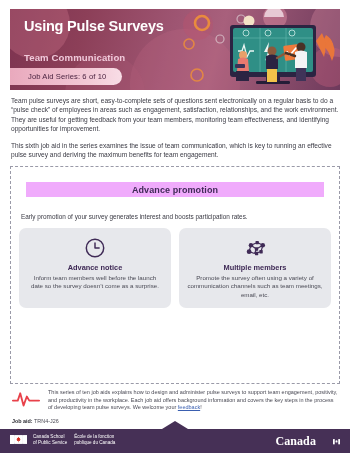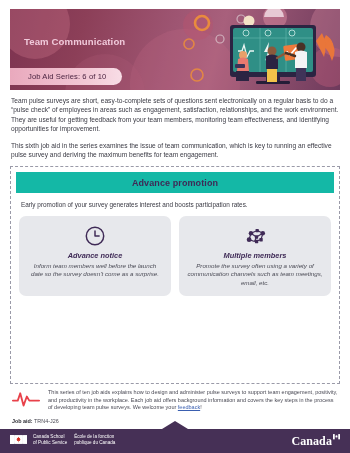--- a/index.html
+++ b/index.html
@@ -46,33 +46,33 @@
   .copy p{margin:0 0 7px 0;font-size:6.6px;line-height:9.4px;color:#3a3a44;}
   .copy p:last-child{margin-bottom:0;}
 
   
   .section{
     position:absolute;left:10px;top:166px;width:330px;height:218px;
     border:1px dashed #9a9aa8;box-sizing:border-box;
     background:#ffffff;
   }
   .section-head{
-    margin:5px;height:21px;background:#14b8a6;
+    margin:15px;height:15px;background:#f0abfc;
     display:flex;align-items:center;justify-content:center;
   }
   .section-head-label{
     color:#3f2a56;font-size:9px;font-weight:bold;letter-spacing:.1px;
   }
   .section-intro{
     margin:7px 10px 0 10px;font-size:6.4px;color:#3a3a44;line-height:9px;
   }
 
   .cards{
     margin:7px 8px 0 8px;
-    display:grid;grid-template-columns:1fr 1fr;gap:7px 8px;font-style:italic;
+    display:grid;grid-template-columns:1fr 1fr;gap:7px 8px;
   }
   .card{
     background:#e7e8ec;border-radius:7px;
     padding:8px 8px 9px 8px;
     display:flex;flex-direction:column;align-items:center;
     min-height:73px;box-sizing:border-box;
   }
   .card-icon{height:24px;display:flex;align-items:center;justify-content:center;margin-bottom:3px;}
   .card-title{
     color:#3f2a56;font-size:7.4px;font-weight:bold;margin-bottom:2px;text-align:center;
@@ -108,21 +108,21 @@
   }
   .wordmark-left{
     position:absolute;left:10px;top:5px;display:flex;align-items:center;gap:6px;
   }
   .flag{width:17px;height:9px;flex:0 0 auto;}
   .dept{display:flex;gap:7px;}
   .dept div{color:#ffffff;font-size:4.6px;line-height:5.6px;}
   .canada-word{
     position:absolute;right:10px;top:5px;color:#ffffff;
     font-family:"Liberation Serif", serif;font-size:12px;font-weight:bold;letter-spacing:.1px;
-    display:flex;align-items:flex-start;
+    display:flex;align-items:center;gap:16px;
   }
 </style>
 </head>
 <body>
 
 <div class="page">
 
   <div class="hero">
     <div class="hero-blob hb1"></div>
     <div class="hero-blob hb2"></div>
@@ -199,20 +199,21 @@
 
       <g>
         <circle cx="121" cy="38" r="4.5" fill="#4a3226"></circle>
         <path d="M115 43 q6 -3 12 0 l0 16 h-12 z" fill="#f4f4f6"></path>
         <rect x="116" y="59" width="10" height="13" fill="#3f3358"></rect>
         <path d="M115 47 l-9 -3" stroke="#4a3226" stroke-width="2.4" fill="none" stroke-linecap="round"></path>
       </g>
     </svg>
 
     <div class="hero-text">
+      <div class="hero-title">Using Pulse Surveys</div>
       <div class="hero-sub">Team Communication</div>
     </div>
 
     <div class="badge">Job Aid Series: 6 of 10</div>
   </div>
 
   <div class="copy">
     <p>Team pulse surveys are short, easy-to-complete sets of questions sent electronically on a regular basis to do a “pulse check” of employees in areas such as engagement, satisfaction, relationships, and the work environment. They are useful for getting feedback from your team members, monitoring team effectiveness, and identifying opportunities for improvement.</p>
     <p>This sixth job aid in the series examines the issue of team communication, which is key to running an effective pulse survey and deriving the maximum benefits for team engagement.</p>
   </div>

